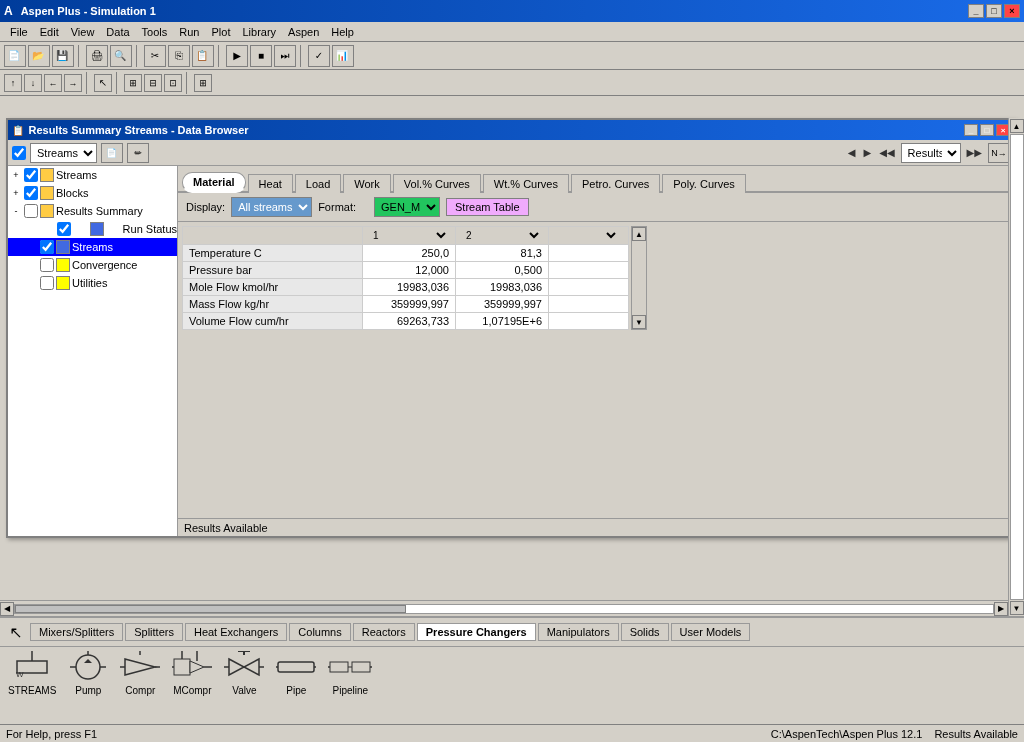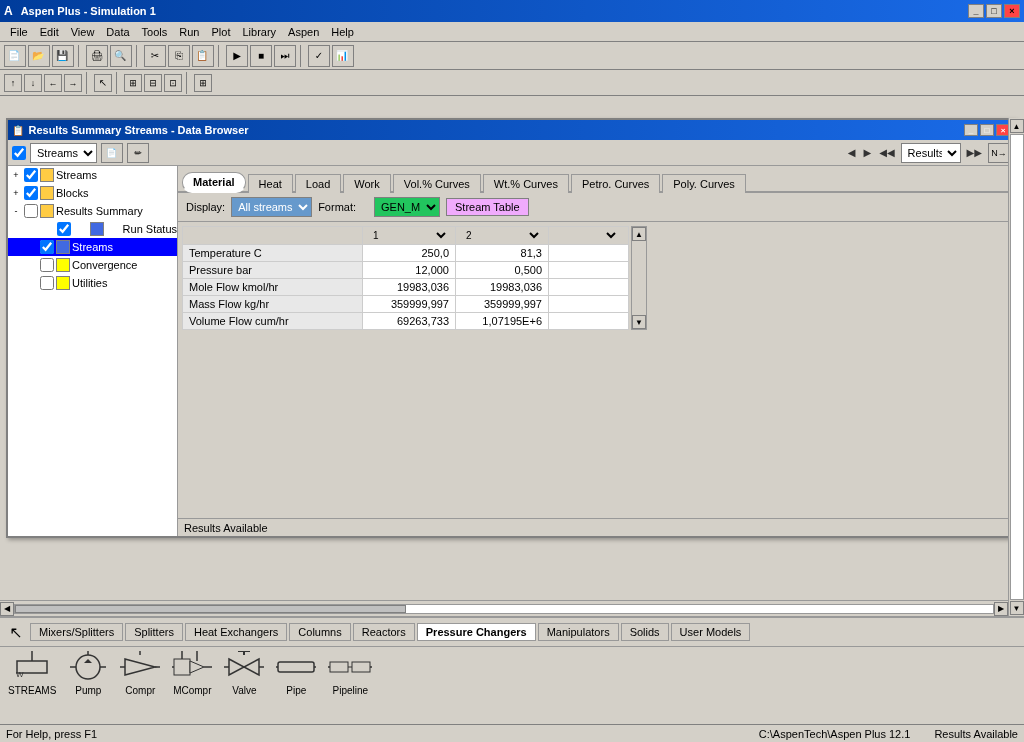--- a/index.html
+++ b/index.html
@@ -645,15 +645,15 @@
         <line x1="0" y1="16" x2="2" y2="16" stroke="#333" stroke-width="1.5"></line>
         <line x1="42" y1="16" x2="44" y2="16" stroke="#333" stroke-width="1.5"></line>
       </svg>
       <span class="equip-icon-label">Pipeline</span>
     </div>
   </div>
 </div>
 
 <div class="status-bar">
   <span class="status-text">For Help, press F1</span>
-  <span style="margin-right:24px;">C:\AspenTech\Aspen Plus 12.1</span>
+  <span style="margin-right:12px;">C:\AspenTech\Aspen Plus 12.1</span>
   <span>Results Available</span>
 </div>
 
 </body></html>

